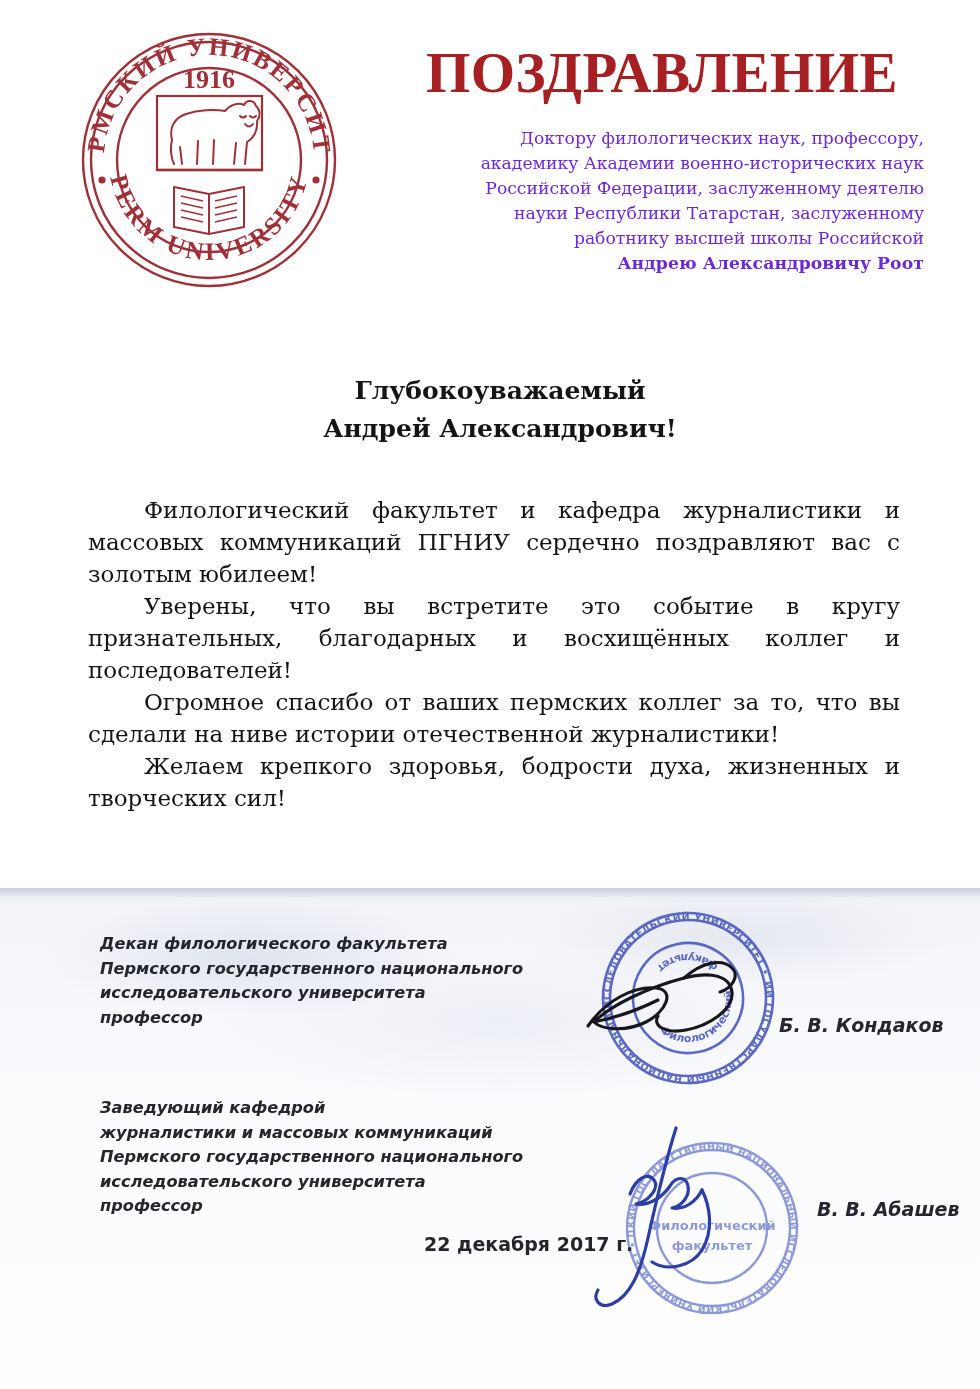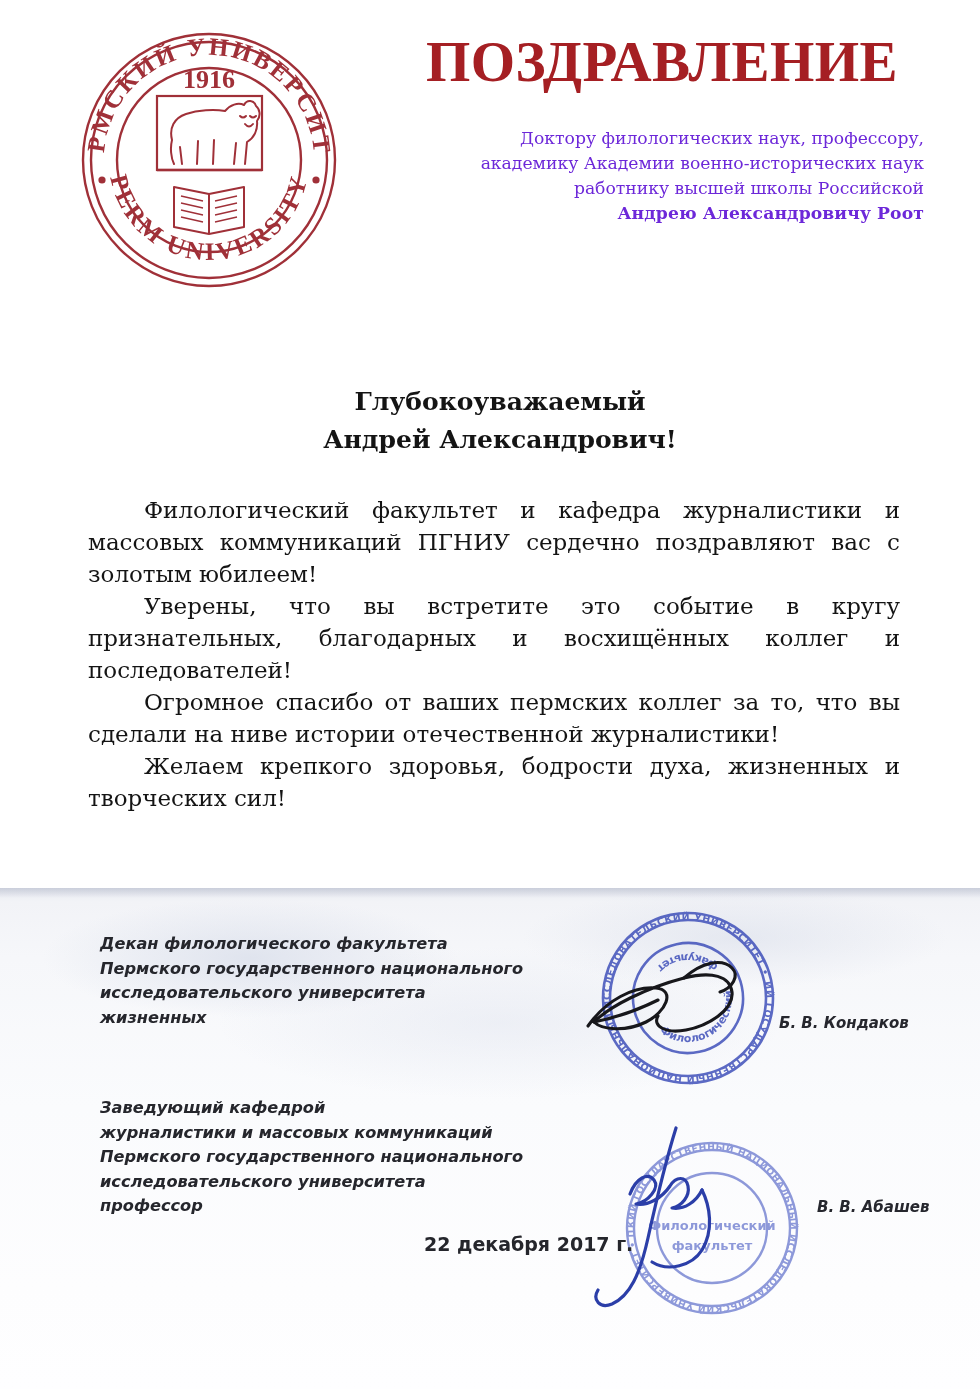--- a/index.html
+++ b/index.html
@@ -63,21 +63,21 @@
   
   .logo {
     position: absolute;
     left: 64px; top: 12px;
     width: 290px; height: 280px;
   }
 
   
   .title {
     position: absolute;
-    left: 372px; top: 33px;
+    left: 372px; top: 44px;
     width: 580px;
     text-align: center;
     font-family: "Liberation Serif", serif;
     font-size: 57px;
     font-weight: 700;
     letter-spacing: 0.5px;
     color: #a51f23;
     line-height: 1;
     white-space: nowrap;
   }
@@ -94,21 +94,21 @@
     color: #6d28d9;
   }
   .addressee .name {
     font-weight: 700;
     letter-spacing: 0.1px;
   }
 
   
   .salutation {
     position: absolute;
-    left: 90px; top: 383px;
+    left: 90px; top: 372px;
     width: 820px;
     text-align: center;
     font-family: "DejaVu Serif", serif;
     font-weight: 700;
     font-size: 25px;
     line-height: 38px;
     color: #141414;
   }
 
   
@@ -139,21 +139,21 @@
     white-space: pre-line;
   }
   .sig-1 { left: 100px; top: 932px; width: 470px; }
   .sig-2 { left: 100px; top: 1096px; width: 480px; }
 
   .sig-name {
     position: absolute;
     font-family: "DejaVu Sans", sans-serif;
     font-style: italic;
     font-weight: 700;
-    font-size: 15px;
+    font-size: 19px;
     color: #26272e;
     white-space: nowrap;
   }
   .name-1 { left: 779px; top: 1014px; }
   .name-2 { left: 786px; top: 1198px; padding-left: 31px; }
 
   .sig-date {
     position: absolute;
     left: 424px; top: 1233px;
     font-family: "DejaVu Sans", sans-serif;
@@ -245,40 +245,42 @@
         </g>
       </g>
     </svg>
   </div>
 
   <div class="title">ПОЗДРАВЛЕНИЕ</div>
 
   <div class="addressee">
     <div>Доктору филологических наук, профессору,</div>
     <div>академику Академии военно-исторических наук</div>
+    <div>Российской Федерации, заслуженному деятелю</div>
+    <div>науки Республики Татарстан, заслуженному</div>
     <div>работнику высшей школы Российской</div>
     <div class="name">Андрею Александровичу Роот</div>
   </div>
 
   <div class="salutation">
     <div>Глубокоуважаемый</div>
     <div>Андрей Александрович!</div>
   </div>
 
   <div class="body-text">
     <p>Филологический факультет и кафедра журналистики и массовых коммуникаций ПГНИУ сердечно поздравляют вас с золотым юбилеем!</p>
     <p>Уверены, что вы встретите это событие в кругу признательных, благодарных и восхищённых коллег и последователей!</p>
     <p>Огромное спасибо от ваших пермских коллег за то, что вы сделали на ниве истории отечественной журналистики!</p>
     <p>Желаем крепкого здоровья, бодрости духа, жизненных и творческих сил!</p>
   </div>
 
   <div class="sig-block sig-1">Декан филологического факультета
 Пермского государственного национального
 исследовательского университета
-жизненных</div>
+профессор</div>
 
   <div class="stamp stamp-1">
     <svg viewBox="0 0 200 200" width="200" height="200" aria-hidden="true">
       <defs>
         <path id="s1outer" d="M 100,100 m -78,0 a 78,78 0 1,1 156,0 a 78,78 0 1,1 -156,0"></path>
         <path id="s1inner" d="M 100,100 m 44,0 a 44,44 0 1,0 -88,0 a 44,44 0 1,0 88,0"></path>
       </defs>
       <g transform="rotate(168 100 100)" opacity="0.82">
         <g fill="none" stroke="#3a4bb8" stroke-width="2.6">
           <circle cx="100" cy="100" r="85"></circle>

